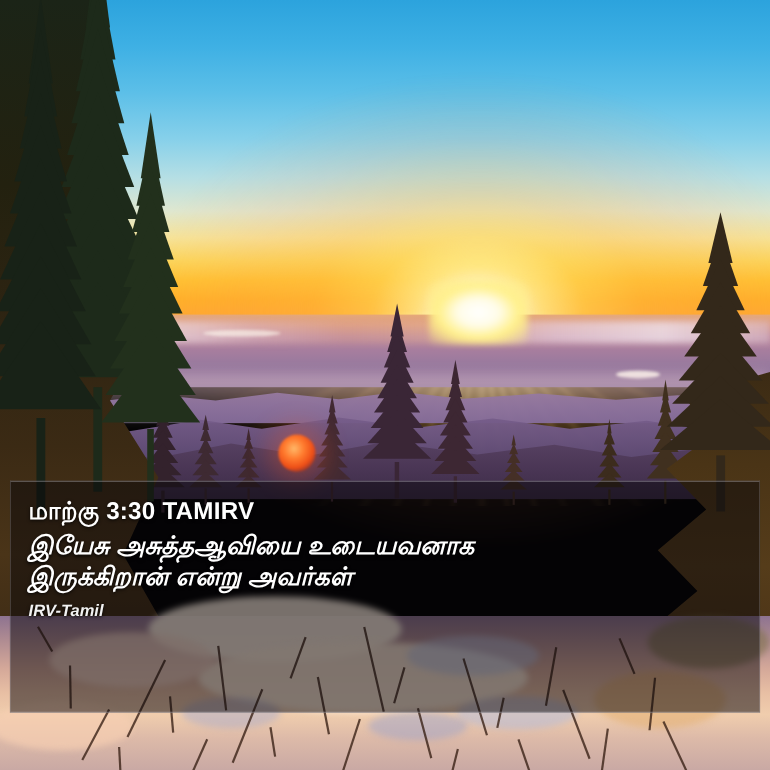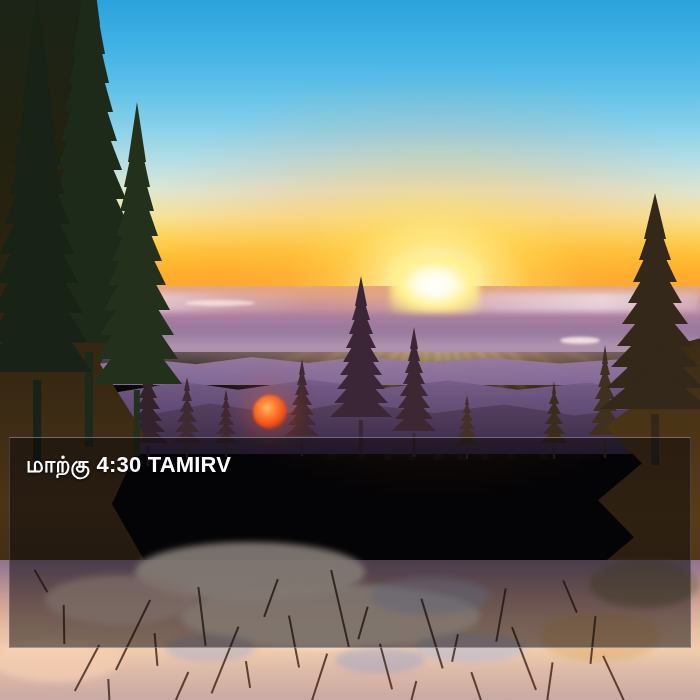--- a/index.html
+++ b/index.html
@@ -466,18 +466,21 @@
       <div style="position: absolute; left: 523px; top: 625px; width: 2px; height: 67px; background: rgba(58, 34, 22, 0.8); transform: rotate(-21deg);"></div>
       <div style="position: absolute; left: 546px; top: 662px; width: 2px; height: 80px; background: rgba(58, 34, 22, 0.8); transform: rotate(8deg);"></div>
       <div style="position: absolute; left: 569px; top: 579px; width: 2px; height: 35px; background: rgba(58, 34, 22, 0.8); transform: rotate(-23deg);"></div>
       <div style="position: absolute; left: 592px; top: 616px; width: 2px; height: 48px; background: rgba(58, 34, 22, 0.8); transform: rotate(6deg);"></div>
       <div style="position: absolute; left: 615px; top: 653px; width: 2px; height: 61px; background: rgba(58, 34, 22, 0.8); transform: rotate(-25deg);"></div>
     </div>
 
   <div class="flare"></div>
 
   <div id="verse-panel">
-    <div id="verse-ref">மாற்கு 4:30 TAMIRV</div>
+    <div id="verse-ref">மாற்கு 3:30 TAMIRV</div>
     <div id="verse-body">
+      <div class="verse-line">இயேசு அசுத்தஆவியை உடையவனாக</div>
+      <div class="verse-line">இருக்கிறான் என்று அவர்கள்</div>
     </div>
+    <div id="verse-version">IRV-Tamil</div>
   </div>
 
 </div>
 
 </body></html>

